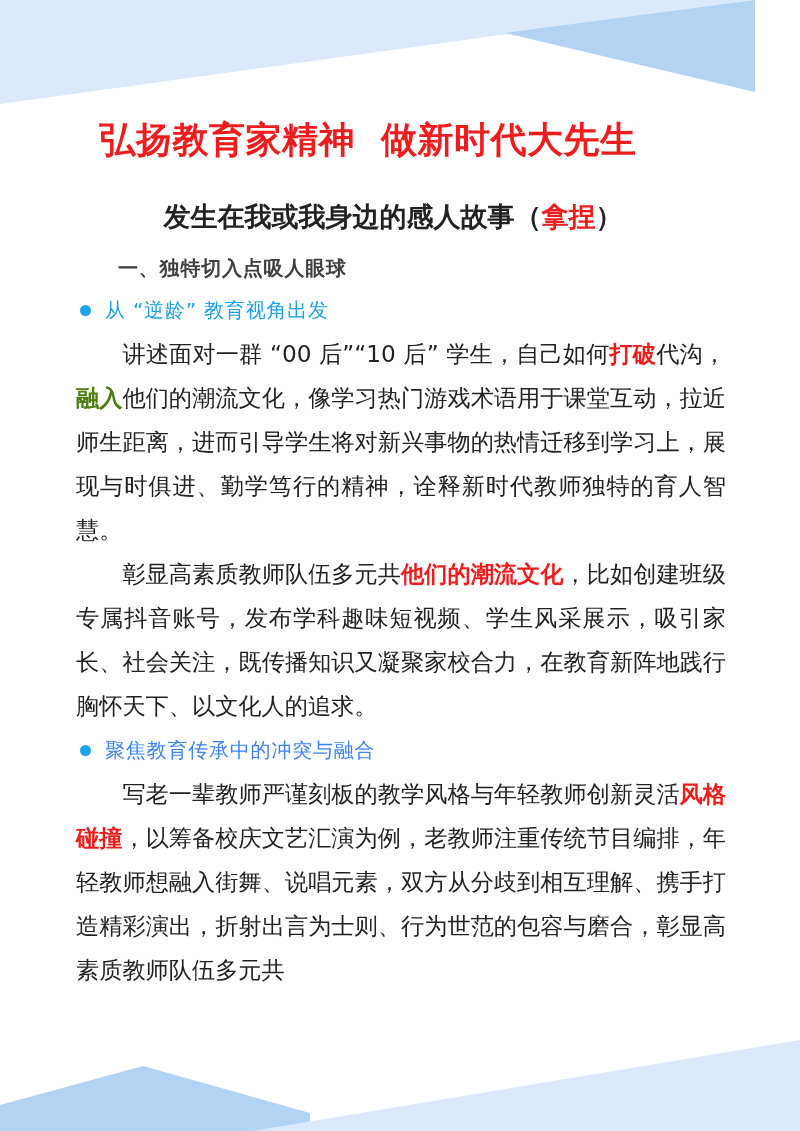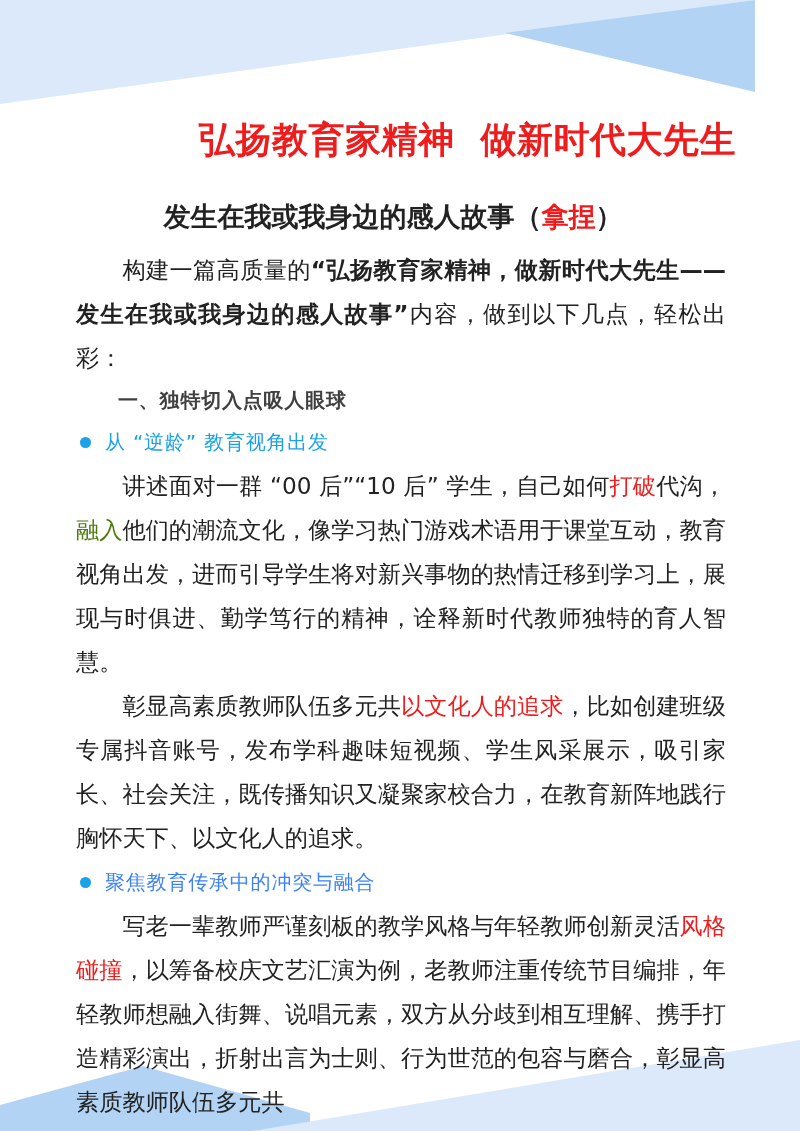--- a/index.html
+++ b/index.html
@@ -22,21 +22,21 @@
       pointer-events: none;
     }
     .deco-top { top: 0; height: 110px; }
     .deco-bottom { top: 1021px; height: 110px; }
 
     .title {
       position: absolute;
       left: 0;
       width: 736px;
       top: 116px;
-      text-align: right;
+      text-align: center;
       font-size: 36px;
       font-weight: bold;
       line-height: 48px;
       letter-spacing: 0.5px;
       white-space: nowrap;
     }
     .subtitle {
       position: absolute;
       left: 0;
       width: 786px;
@@ -58,21 +58,21 @@
     .para {
       margin: 0;
       font-size: 23.2px;
       line-height: 44px;
       text-align: justify;
       text-justify: inter-character;
       color: #222222;
     }
     .indent { text-indent: 2em; }
     .b { font-weight: bold; }
-    .hl { font-weight: normal; }
+    .hl { font-weight: bold; }
     .section-heading {
       margin: 0;
       font-size: 20px;
       font-weight: bold;
       line-height: 40px;
       padding-left: 42px;
       letter-spacing: 0.8px;
     }
     .bullet-heading {
       margin: 0;
@@ -109,37 +109,34 @@
 <div class="title">
   <span style="color:#ee1c1c; white-space:pre;">弘扬教育家精神  做新时代大先生</span>
 </div>
 
 <div class="subtitle">
   <span>发生在我或我身边的感人故事（</span><span style="color:#ee1c1c;">拿捏</span><span>）</span>
 </div>
 
 <div class="content">
 
-  <p class="para indent">
-    <span>构建一篇高质量的</span><span class="b">“弘扬教育家精神，做新时代大先生——发生在我或我身边的感人故事”</span><span>内容，做到以下几点，轻松出彩：</span>
-  </p>
 
   <h2 class="section-heading" style="color:#404040;">一、独特切入点吸人眼球</h2>
 
   <h3 class="bullet-heading" style="color:#1ba1e6;">
     <span class="bullet-dot" style="background:#1ba1e6;"></span>
     <span style="white-space:pre;">从 “逆龄” 教育视角出发</span>
   </h3>
 
   <p class="para indent">
-    <span>讲述面对一群 “00 后”“10 后” 学生，自己如何</span><span class="hl" style="color:#ee1c1c;">打破</span><span>代沟，</span><span class="hl" style="color:#4d7c0f;">融入</span><span>他们的潮流文化，像学习热门游戏术语用于课堂互动，教育视角出发，进而引导学生将对新兴事物的热情迁移到学习上，展现与时俱进、勤学笃行的精神，诠释新时代教师独特的育人智慧。</span>
+    <span>讲述面对一群 “00 后”“10 后” 学生，自己如何</span><span class="hl" style="color:#ee1c1c;">打破</span><span>代沟，</span><span class="hl" style="color:#4d7c0f;">融入</span><span>他们的潮流文化，像学习热门游戏术语用于课堂互动，拉近师生距离，进而引导学生将对新兴事物的热情迁移到学习上，展现与时俱进、勤学笃行的精神，诠释新时代教师独特的育人智慧。</span>
   </p>
 
   <p class="para indent">
-    <span>彰显高素质教师队伍多元共</span><span class="hl" style="color:#ee1c1c;">以文化人的追求</span><span>，比如创建班级专属抖音账号，发布学科趣味短视频、学生风采展示，吸引家长、社会关注，既传播知识又凝聚家校合力，在教育新阵地践行胸怀天下、以文化人的追求。</span>
+    <span>彰显高素质教师队伍多元共</span><span class="hl" style="color:#ee1c1c;">他们的潮流文化</span><span>，比如创建班级专属抖音账号，发布学科趣味短视频、学生风采展示，吸引家长、社会关注，既传播知识又凝聚家校合力，在教育新阵地践行胸怀天下、以文化人的追求。</span>
   </p>
 
   <h3 class="bullet-heading" style="color:#3b82f6;">
     <span class="bullet-dot" style="background:#1ba1e6;"></span>
     <span>聚焦教育传承中的冲突与融合</span>
   </h3>
 
   <p class="para indent">
     <span>写老一辈教师严谨刻板的教学风格与年轻教师创新灵活</span><span class="hl" style="color:#ee1c1c;">风格碰撞</span><span>，以筹备校庆文艺汇演为例，老教师注重传统节目编排，年轻教师想融入街舞、说唱元素，双方从分歧到相互理解、携手打造精彩演出，折射出言为士则、行为世范的包容与磨合，彰显高素质教师队伍多元共</span>
   </p>

